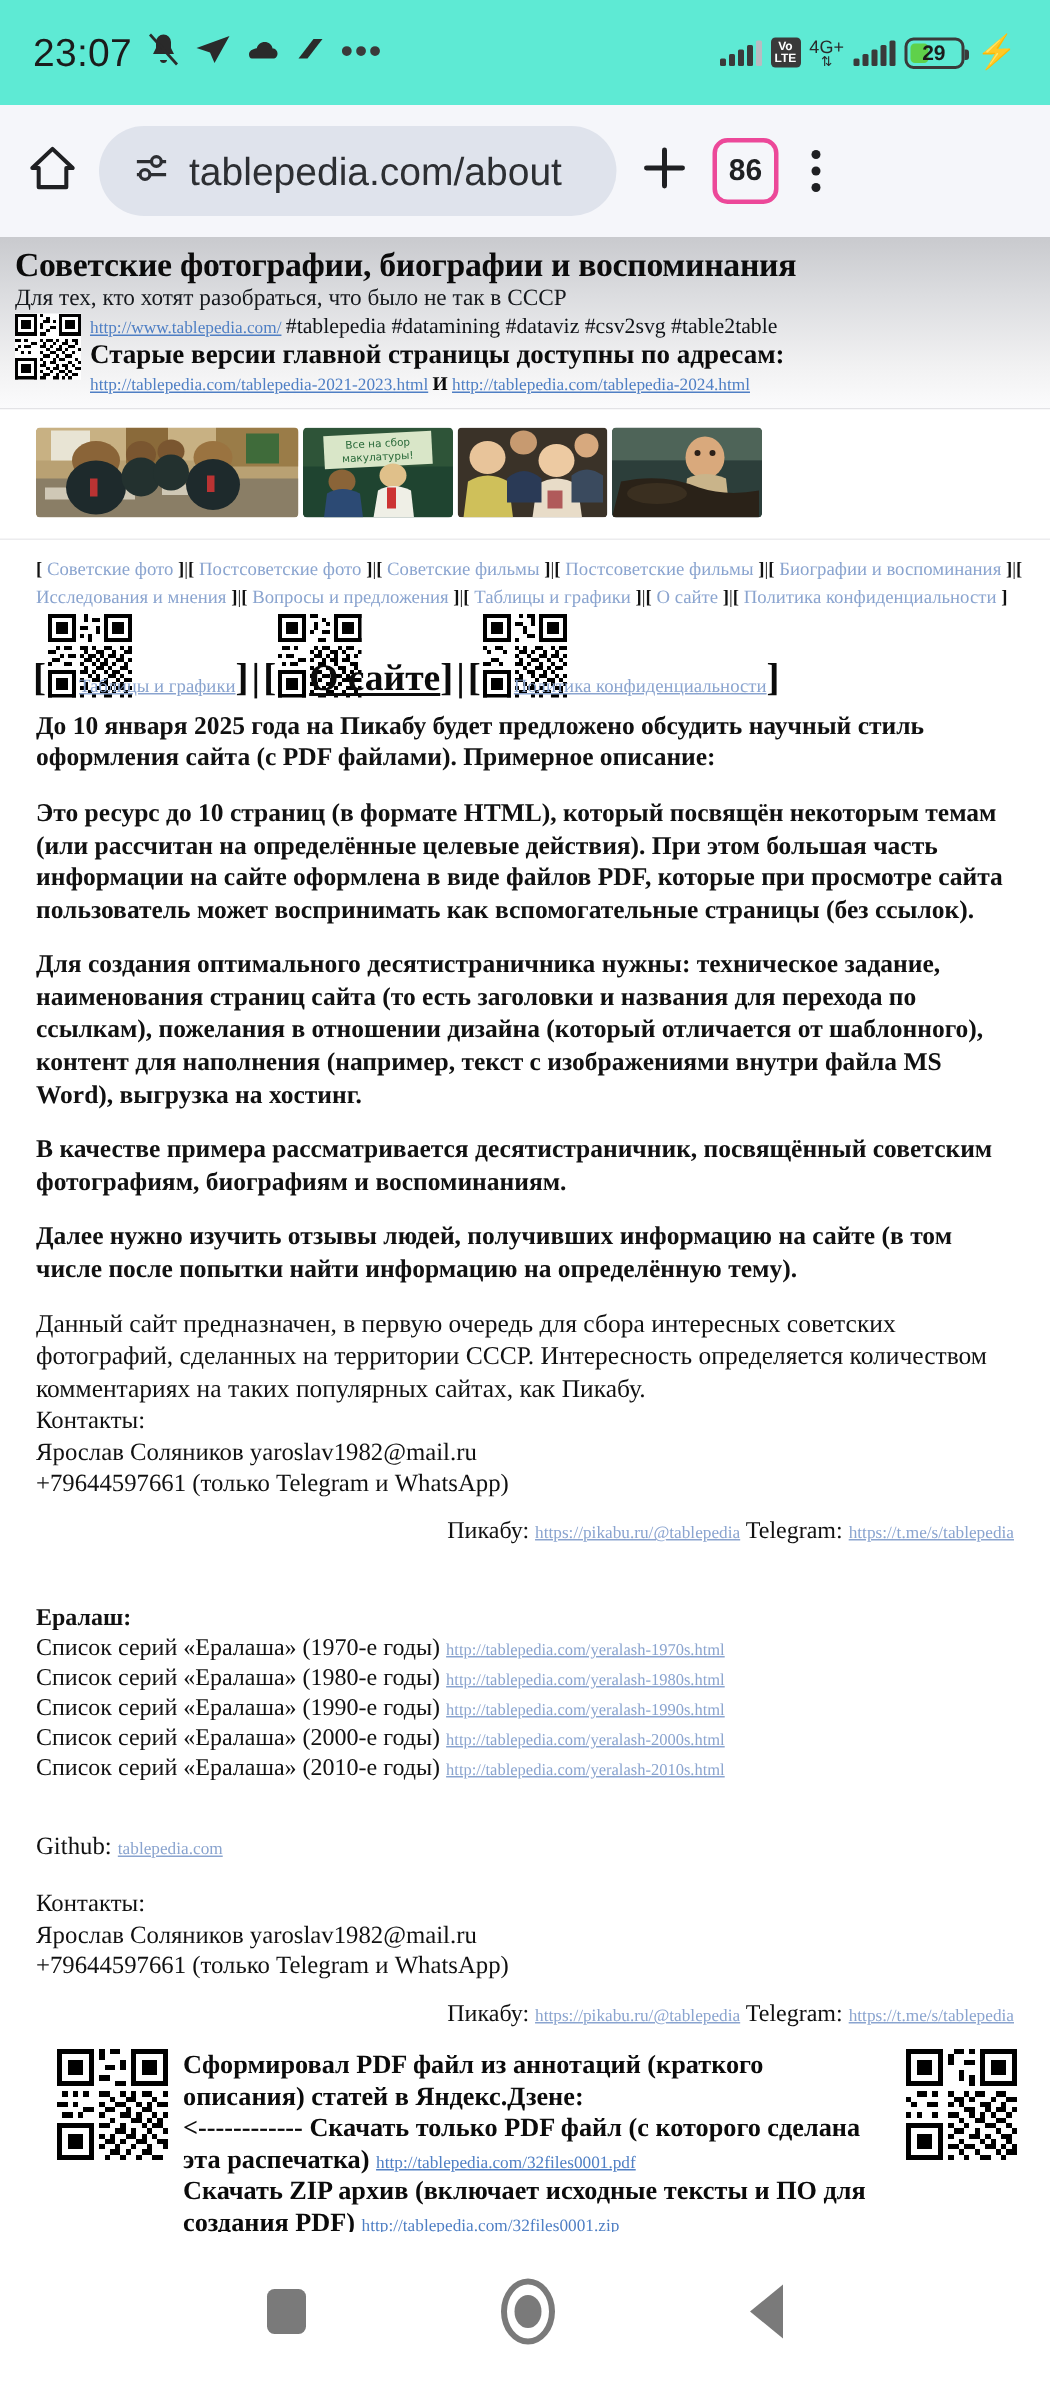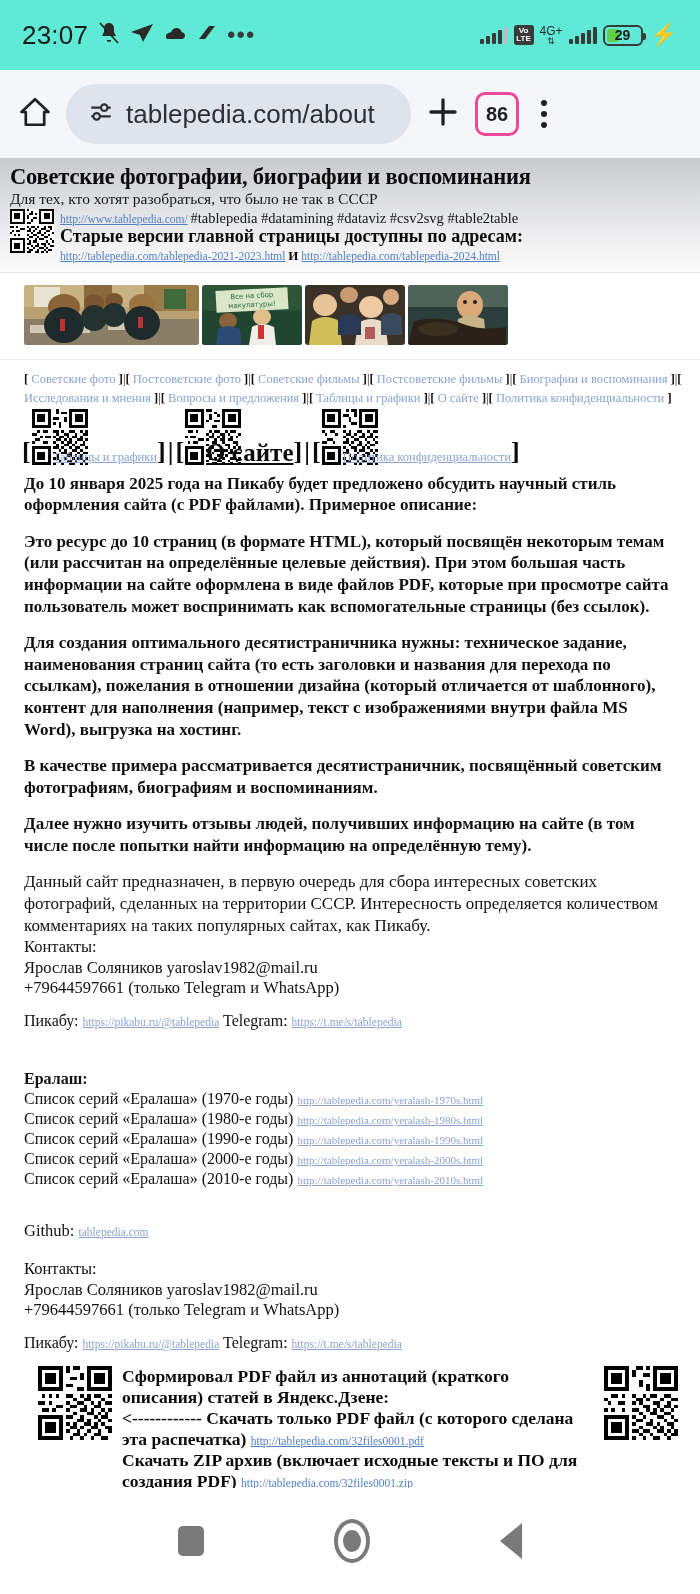--- a/index.html
+++ b/index.html
@@ -121,21 +121,21 @@
   .bignav .lbl-small { font-family:"Liberation Serif", serif; font-size:12.5px; color:#8aa4cf; margin-left:-36px; position:relative; z-index:3; }
   .bignav .lbl-big { font-family:"Liberation Serif", serif; font-weight:bold; font-size:25px; color:#0b0b0b; margin-left:-36px; position:relative; z-index:3; line-height:1;}
   .bignav .sep { font-family:"Liberation Serif", serif; font-weight:bold; font-size:26px; color:#0b0b0b; line-height:1; margin:0 2px;}
 
   
   .body { padding: 8px 24px 0 24px; font-family:"Liberation Serif", serif; color:#111; }
   .p-bold { font-weight:bold; font-size:17px; line-height:1.27; margin-bottom:15px; }
   .p-norm { font-size:17px; line-height:1.27; margin-bottom:1px; }
 
   .contacts { font-size:16.5px; line-height:1.25; }
-  .pikline { font-size:16px; margin-top:13px; }
+  .pikline { font-size:16px; margin-top:13px;text-align:right; }
   .pikline .u { font-size:11.5px; color:#8aa4cf; }
 
   .eralash-h { font-weight:bold; font-size:16px; margin-bottom:1px; }
   .ep { font-size:16px; line-height:1.25; }
   .ep .u { font-size:11px; color:#8aa4cf; }
 
   .gh { font-size:16.5px; }
   .gh .u { font-size:11.5px; color:#8aa4cf; }
 
   

